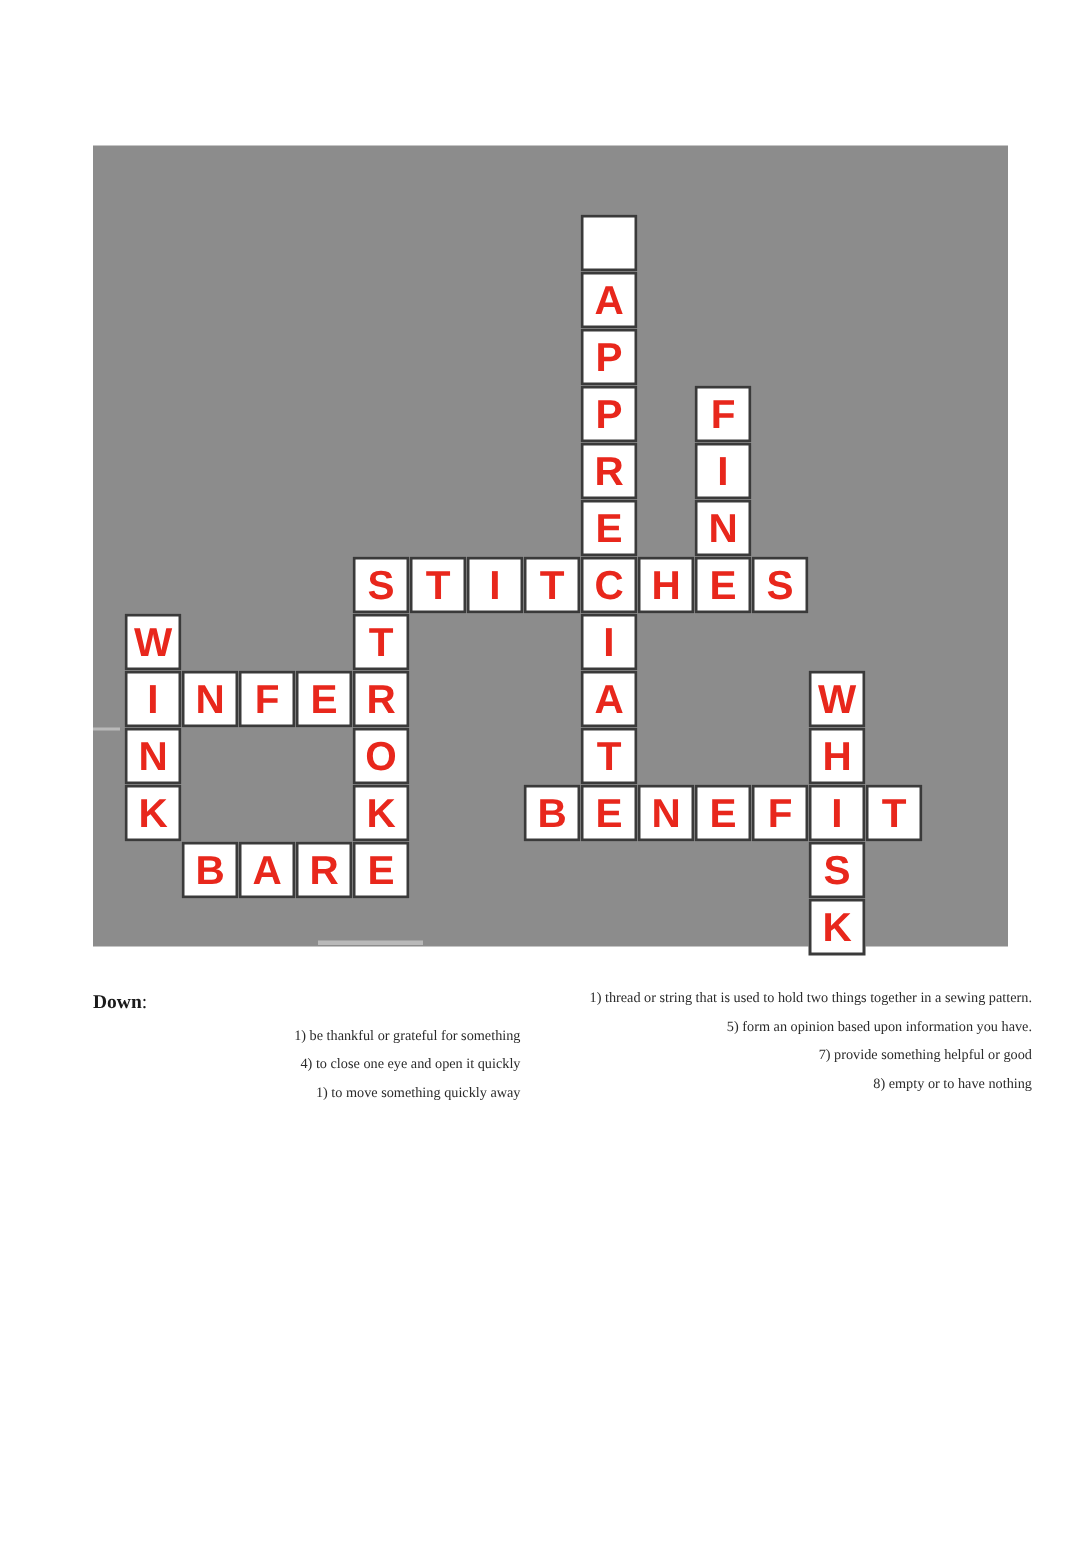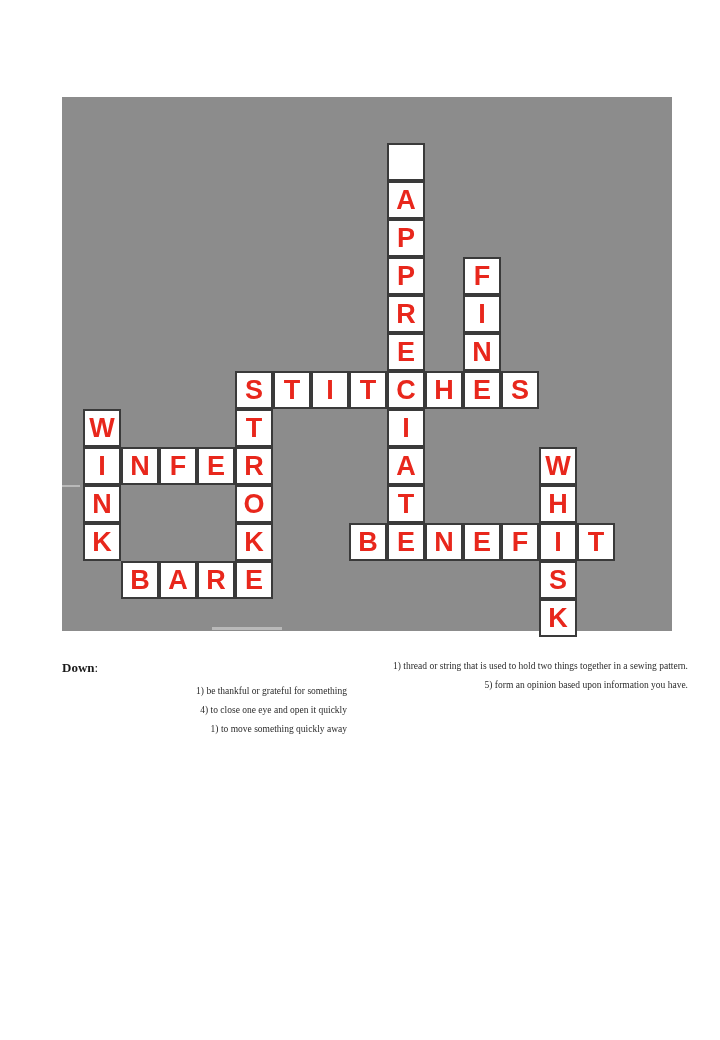--- a/index.html
+++ b/index.html
@@ -150,14 +150,16 @@
 <div id="clues">
   <div class="clue-col" id="down-col">
     <div class="clue-heading"><span>Down</span><span class="colon">:</span></div>
     <div class="clue-item">1) be thankful or grateful for something</div>
     <div class="clue-item">4) to close one eye and open it quickly</div>
     <div class="clue-item">1) to move something quickly away</div>
   </div>
   <div class="clue-col" id="across-col">
     <div class="clue-item">1) thread or string that is used to hold two things together in a sewing pattern.</div>
     <div class="clue-item">5) form an opinion based upon information you have.</div>
+    <div class="clue-item">7) provide something helpful or good</div>
+    <div class="clue-item">8) empty or to have nothing</div>
   </div>
 </div>
 
 </body></html>

